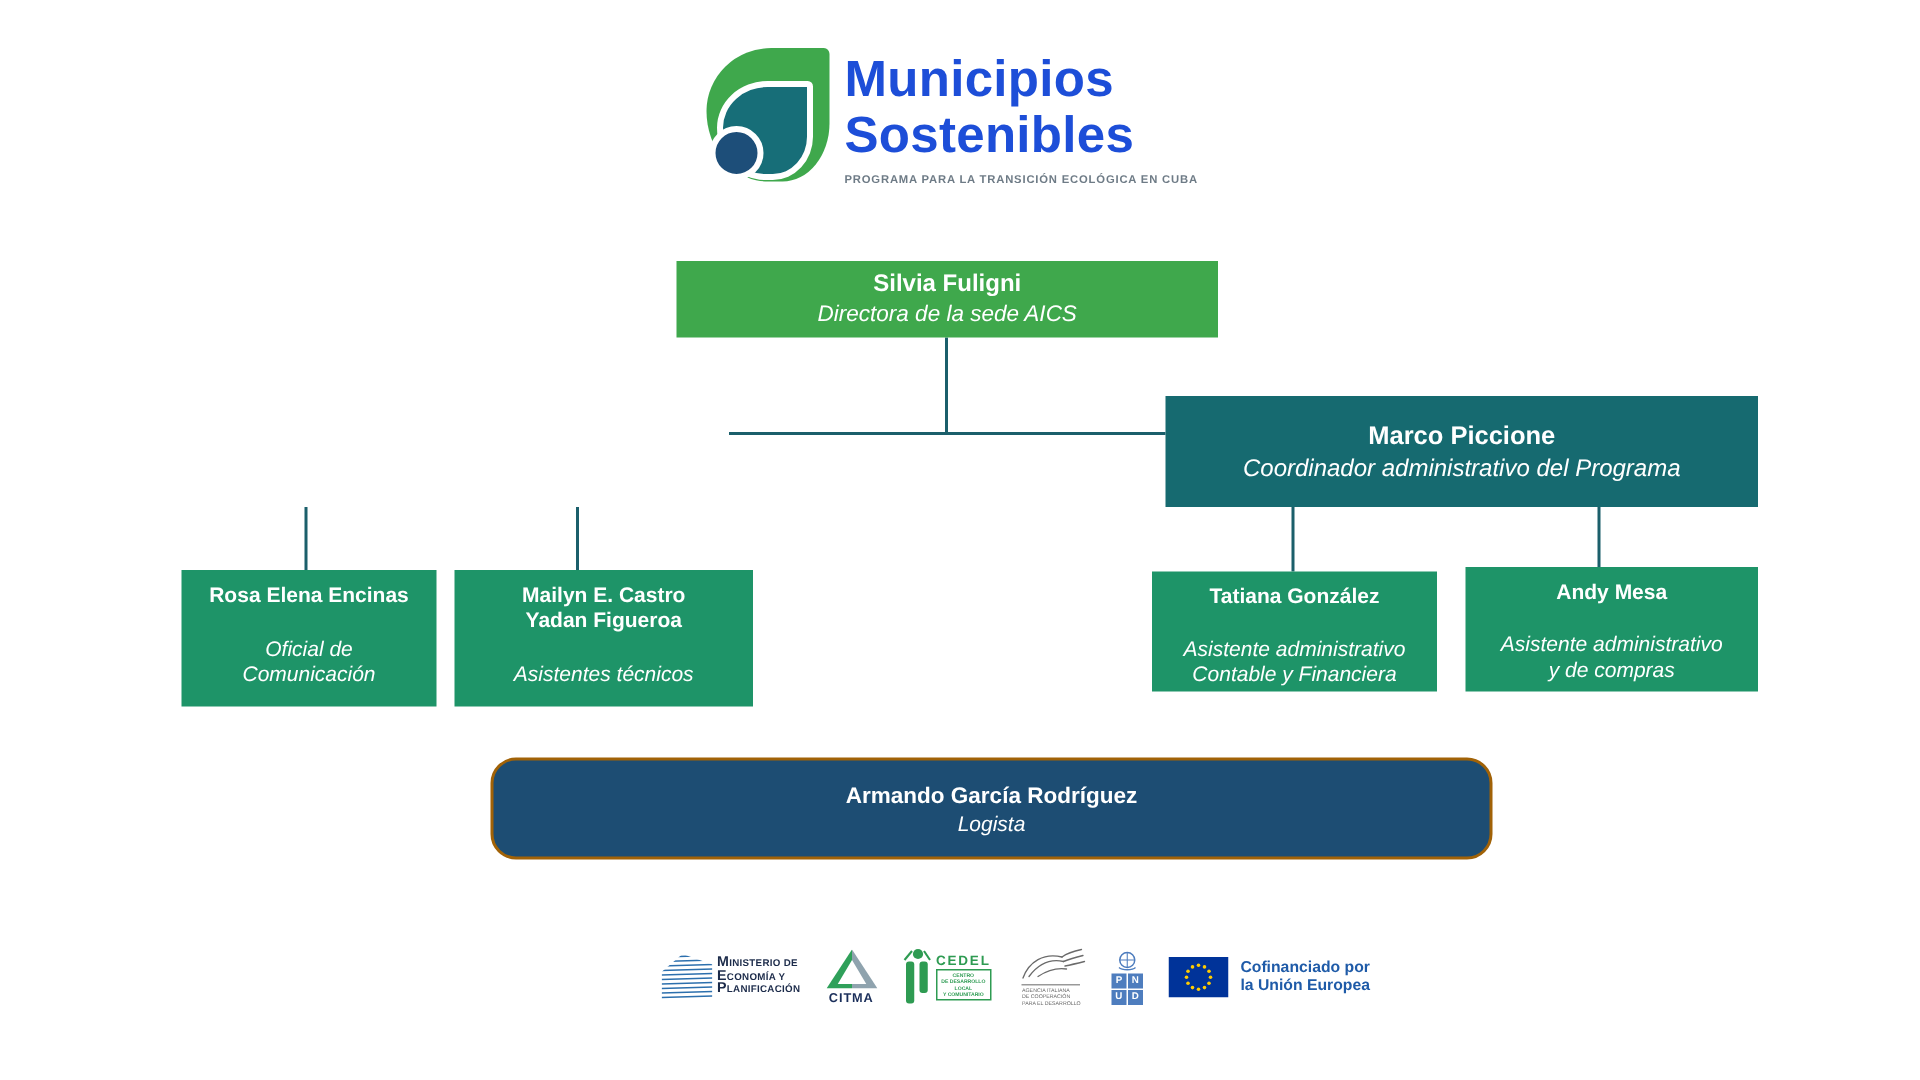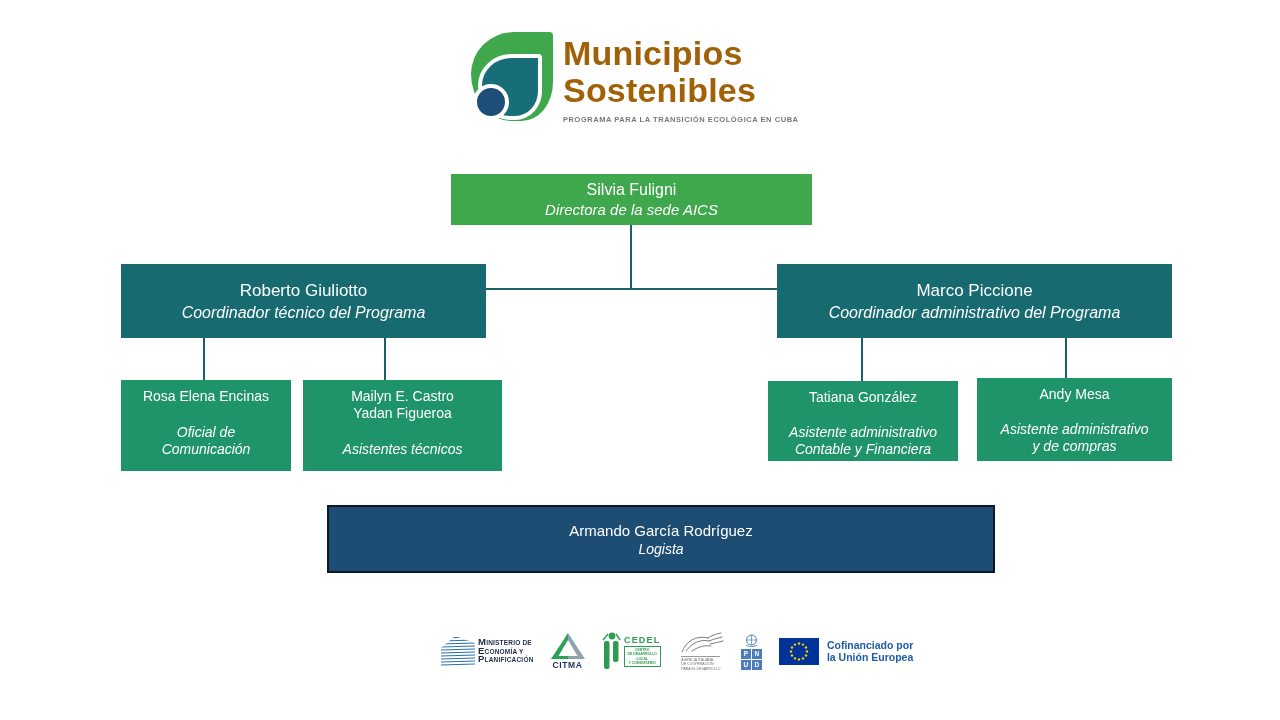--- a/index.html
+++ b/index.html
@@ -19,26 +19,26 @@
   .leaf-mid {
     position:absolute; left:7px; top:22px; width:56px; height:58px;
     background:#176e78; border:4px solid #ffffff;
     border-radius:58% 6% 46% 55% / 52% 6% 48% 58%;
   }
   .leaf-dot {
     position:absolute; left:2px; top:52px; width:28px; height:28px;
     background:#1d4e79; border:4px solid #ffffff; border-radius:50%;
   }
   .logo-text { margin-left:10px; padding-top:3px; }
-  .logo-title { font-size:34px; font-weight:800; color:#a16207; line-height:37px; letter-spacing:0.2px; }
+  .logo-title { font-size:34px; font-weight:800; color:#1d4ed8; line-height:37px; letter-spacing:0.2px; }
   .logo-tagline { margin-top:6px; font-size:7.5px; font-weight:700; color:#6e7b86; letter-spacing:0.55px; }
 
   
   .box { position:absolute; color:#ffffff; text-align:center; box-sizing:border-box; }
-  .box .name { font-weight:400; }
+  .box .name { font-weight:700; }
   .box .role { font-style:italic; }
 
   .box-director { left:451px; top:174px; width:361px; height:51px; background:#3fa84c;
     display:flex; flex-direction:column; justify-content:center; }
   .box-director .name { font-size:16px; line-height:21px; }
   .box-director .role { font-size:15px; line-height:20px; }
 
   .box-coord { top:264px; height:74px; background:#166a70;
     display:flex; flex-direction:column; justify-content:center; }
   .box-coord .name { font-size:17px; line-height:22px; }
@@ -51,21 +51,21 @@
   .box-staff .role { font-size:14px; line-height:17px; }
   .box-staff-spread { display:flex; flex-direction:column; justify-content:space-between;
     padding:8px 6px 13px 6px; }
   .box-staff-top { display:flex; flex-direction:column; padding:8px 6px; gap:18px; }
   .box-rosa   { left:121px; top:380px; width:170px; height:91px; }
   .box-mailyn { left:303px; top:380px; width:199px; height:91px; }
   .box-tatiana{ left:768px; top:381px; width:190px; height:80px; }
   .box-andy   { left:977px; top:378px; width:195px; height:83px; }
 
   .box-logista { left:327px; top:505px; width:668px; height:68px; background:#1d4d73;
-    border:2px solid #0f172a; border-radius:0;
+    border:2px solid #a16207; border-radius:17px;
     display:flex; flex-direction:column; justify-content:center; }
   .box-logista .name { font-size:15px; line-height:19px; }
   .box-logista .role { font-size:14px; line-height:18px; }
 
   
   .line { position:absolute; background:#1b5f6b; }
   .line-v { width:2px; }
   .line-h { height:2px; }
   .l-dir     { left:630px; top:225px; height:64px; }
   .l-mid     { left:486px; top:288px; width:291px; }
@@ -125,24 +125,20 @@
   <div class="line line-v l-tec-1"></div>
   <div class="line line-v l-tec-2"></div>
   <div class="line line-v l-adm-1"></div>
   <div class="line line-v l-adm-2"></div>
 
   <div class="box box-director">
     <div class="name">Silvia Fuligni</div>
     <div class="role">Directora de la sede AICS</div>
   </div>
 
-  <div class="box box-coord box-coord-tec">
-    <div class="name">Roberto Giuliotto</div>
-    <div class="role">Coordinador técnico del Programa</div>
-  </div>
 
   <div class="box box-coord box-coord-adm">
     <div class="name">Marco Piccione</div>
     <div class="role">Coordinador administrativo del Programa</div>
   </div>
 
   <div class="box box-staff box-staff-spread box-rosa">
     <div class="name preline">Rosa Elena Encinas</div>
     <div class="role preline">Oficial de
 Comunicación</div>

